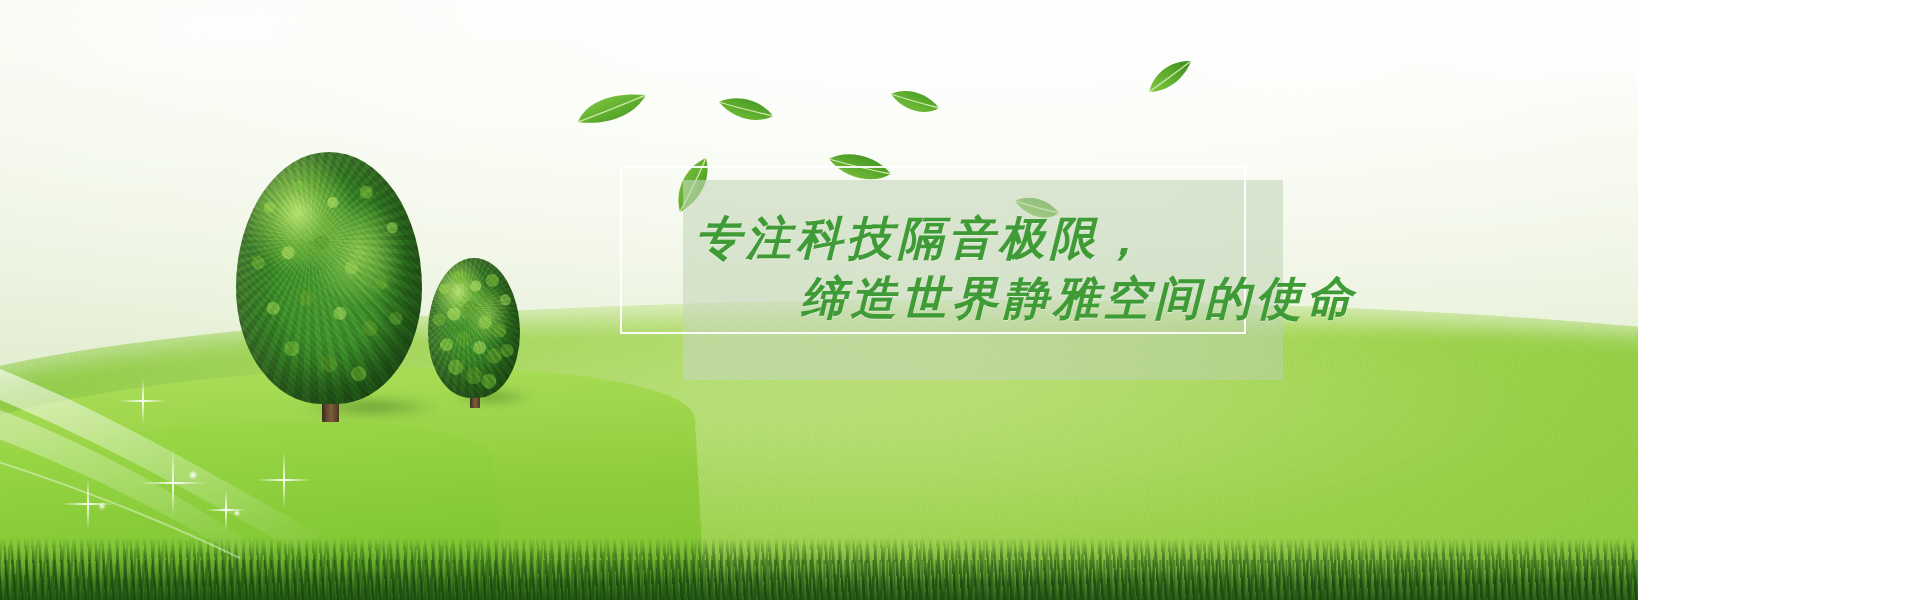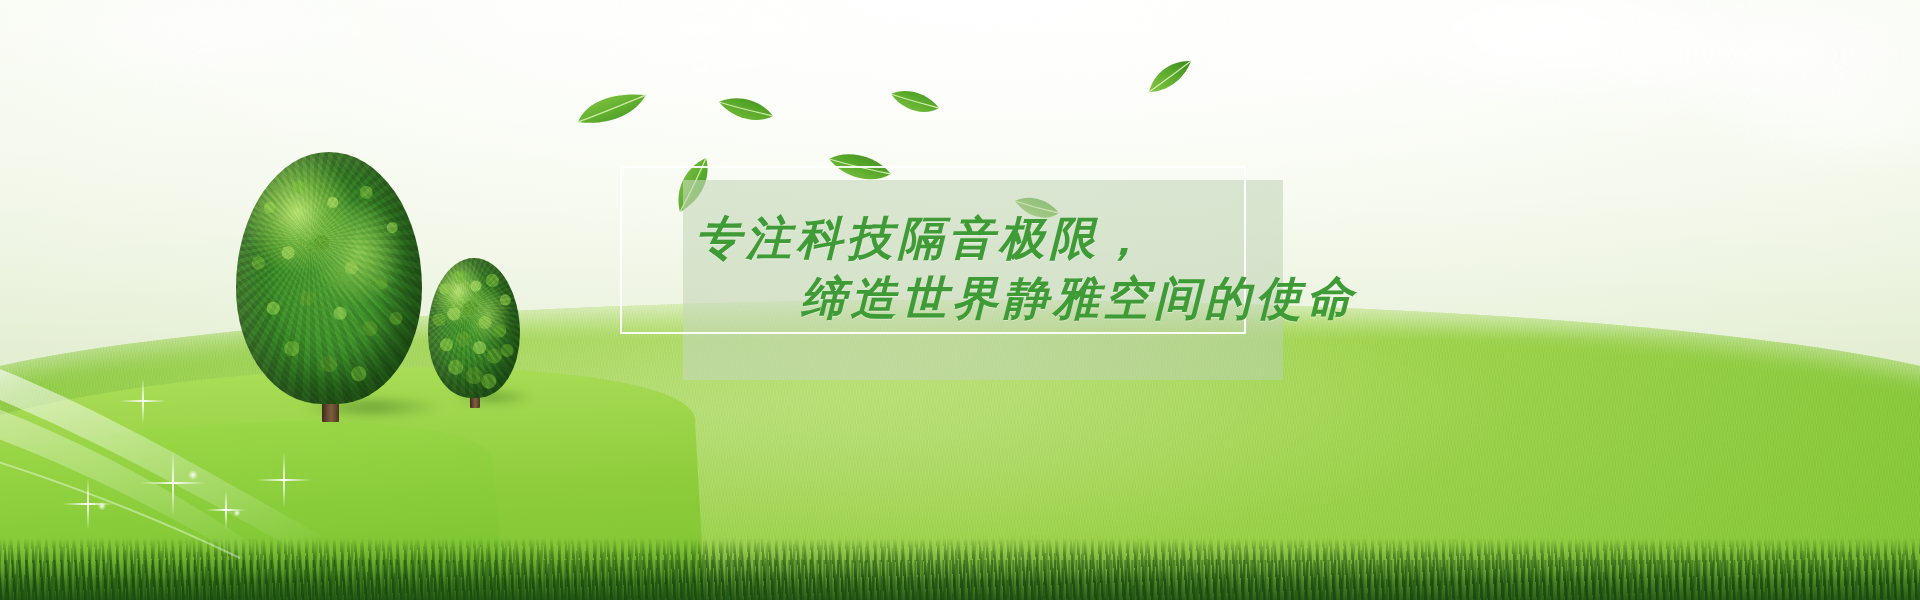--- a/index.html
+++ b/index.html
@@ -1,21 +1,21 @@
 <!DOCTYPE html>
 <html><head>
 <meta charset="utf-8">
 <title>Banner</title>
 <style>
   html,body{margin:0;padding:0;background:#fff;}
   body{font-family:"Liberation Sans","DejaVu Sans",sans-serif;}
 
   .banner{
     position:relative;
-    width:1920px;
+    width:1638px;
     height:600px;
     overflow:hidden;
     background:#eef3e4;
   }
 
   
   .sky{
     position:absolute; left:0; top:0; width:1920px; height:600px;
     background:
       radial-gradient(120% 90% at 50% 0%, #ffffff 0%, #fbfdf7 22%, #eff5e3 52%, #e3eed2 78%, #dcead0 100%);

